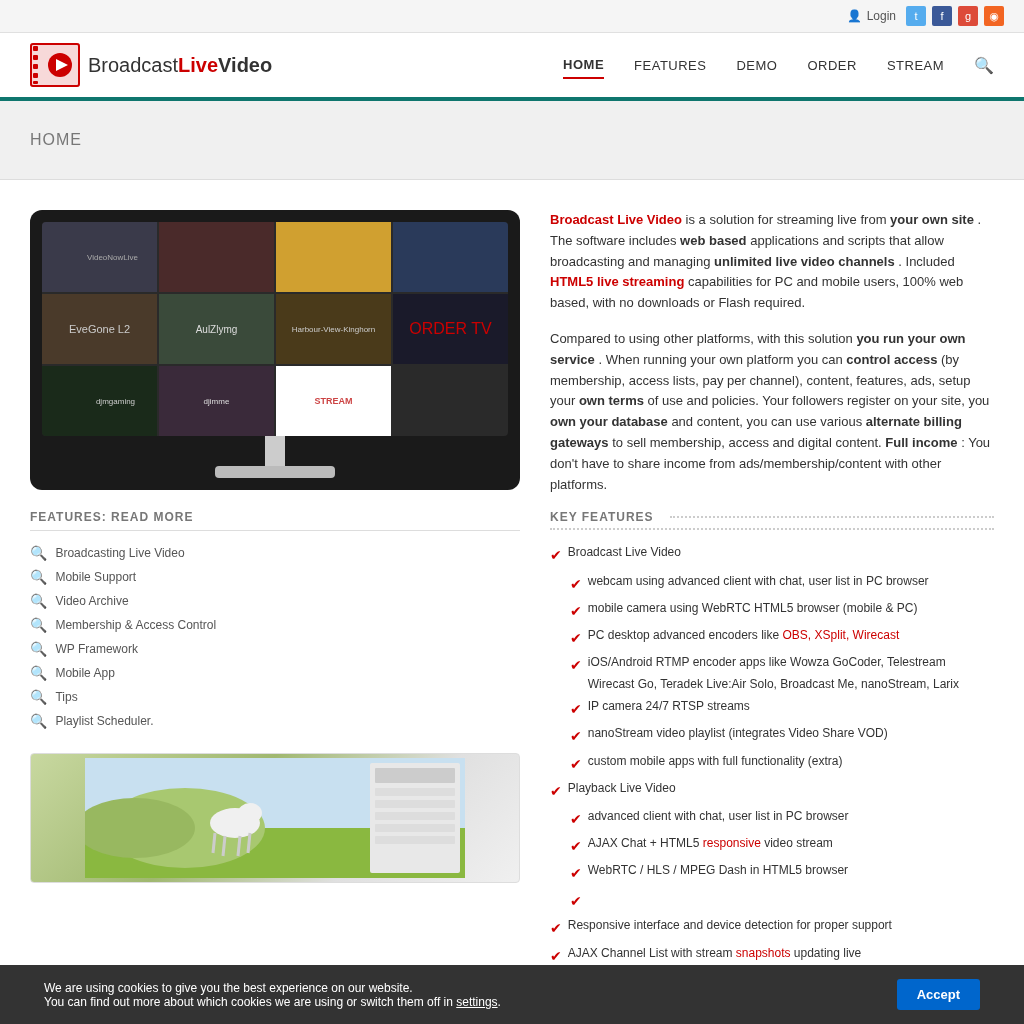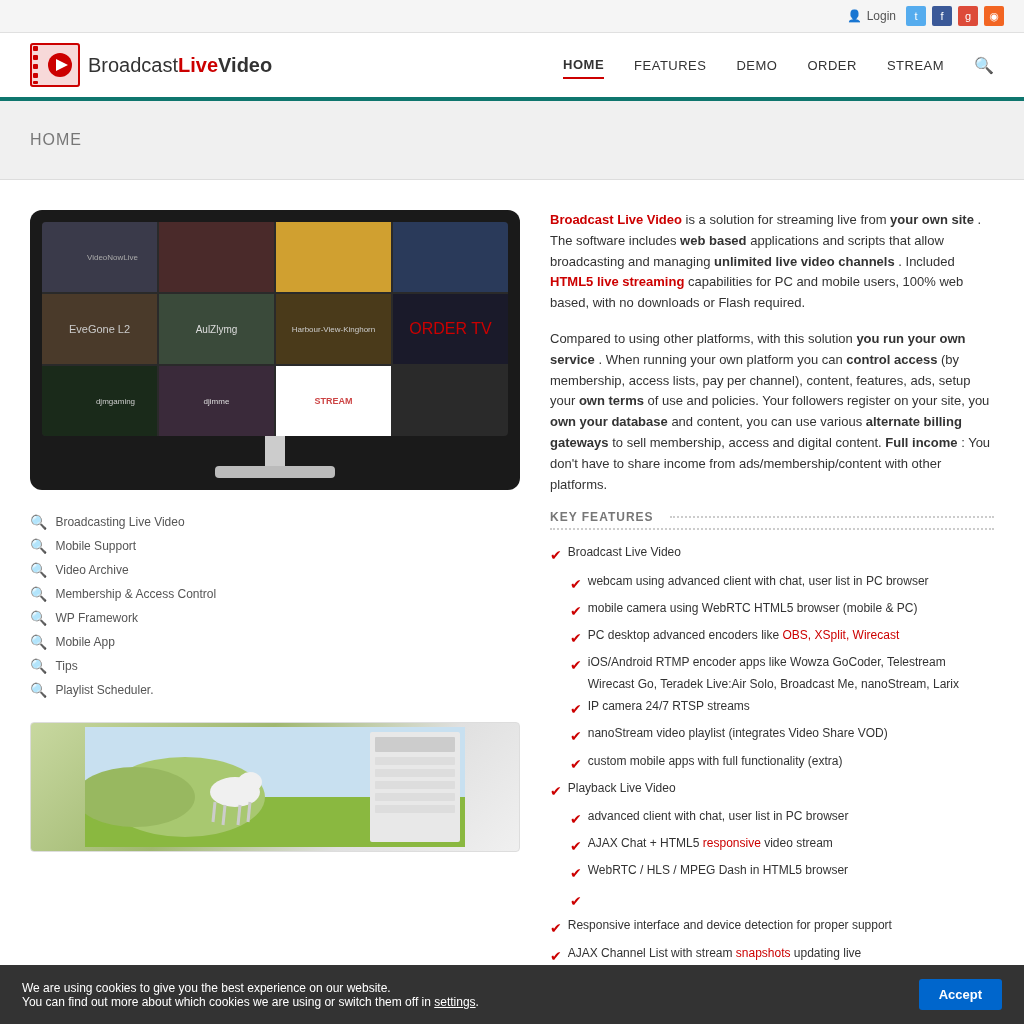--- a/index.html
+++ b/index.html
@@ -203,21 +203,21 @@
     .sub-list li { display: flex; align-items: flex-start; gap: 6px; font-size: 12px; margin-bottom: 1px; }
 
     
     .cookie-bar {
       position: fixed;
       bottom: 0;
       left: 0;
       right: 0;
       background: #333;
       color: #fff;
-      padding: 14px 22px;
+      padding: 14px 44px;
       display: flex;
       align-items: center;
       justify-content: space-between;
       font-size: 12px;
       z-index: 1000;
     }
     .cookie-text { flex: 1; }
     .cookie-text a { color: #fff; text-decoration: underline; }
     .accept-btn {
       background: #0066cc;
@@ -314,20 +314,21 @@
             <span style="font-size:9px;color:#cc4444;font-weight:bold;">STREAM</span>
           </div>
       </div>
       <div class="monitor-stand">
         <div class="monitor-neck"></div>
         <div class="monitor-base"></div>
       </div>
     </div>
 
     <div class="features-section">
+      <div class="features-title">FEATURES: READ MORE</div>
       <div class="feature-item">
         <span class="feature-icon">🔍</span>
         <span>Broadcasting Live Video</span>
       </div>
       <div class="feature-item">
         <span class="feature-icon">🔍</span>
         <span>Mobile Support</span>
       </div>
       <div class="feature-item">
         <span class="feature-icon">🔍</span>

